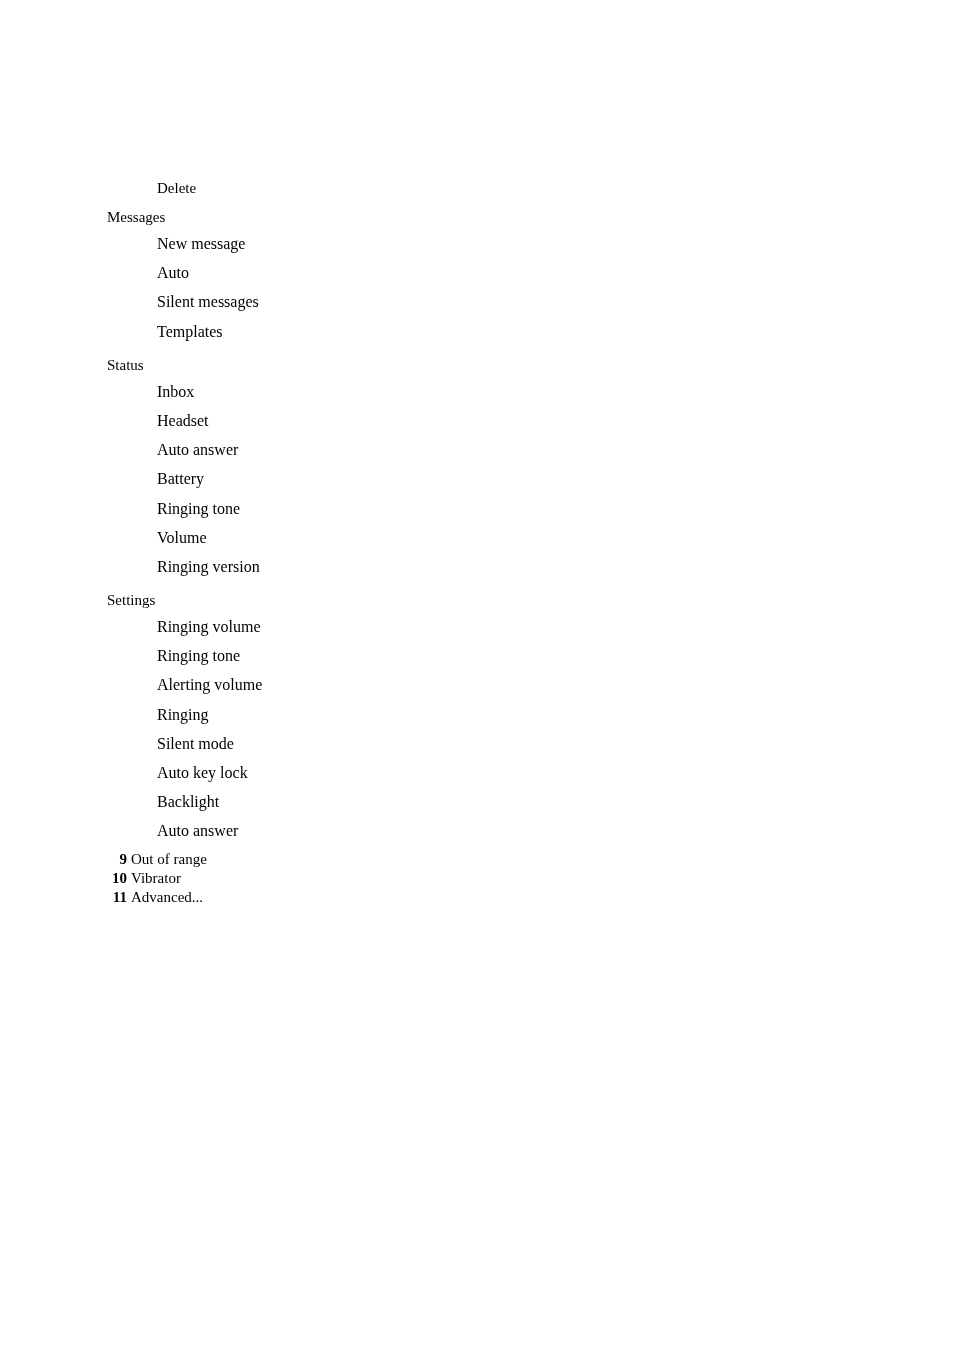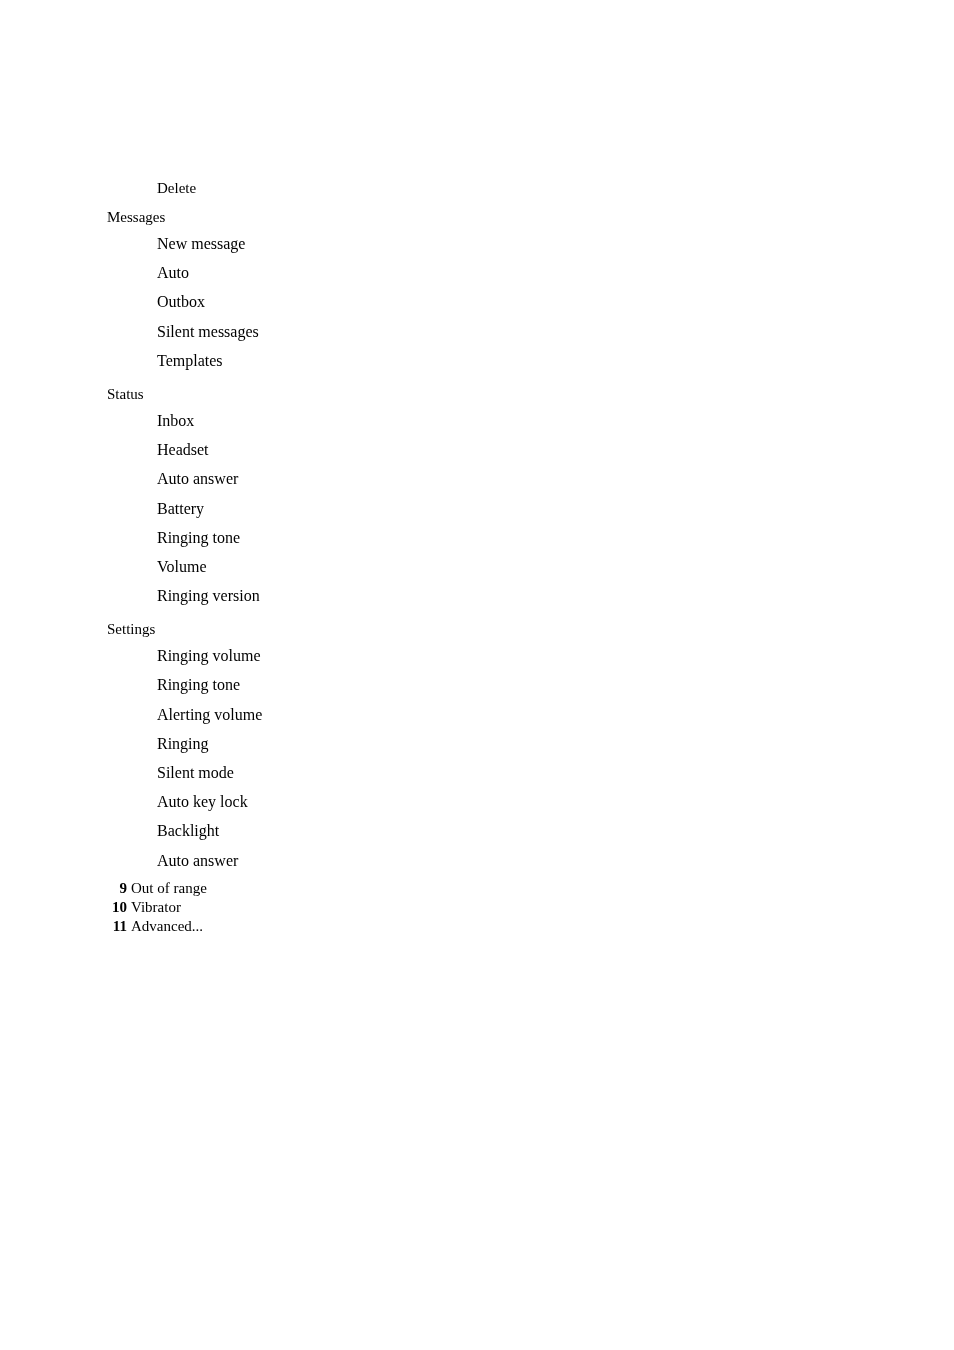--- a/index.html
+++ b/index.html
@@ -62,21 +62,20 @@
 
   <div class="delete-item section-block">
     <span>Delete</span>
   </div>
 
   <div id="sections-container">
       <div class="section-block">
         <div class="section-heading">Messages</div>
         <div class="sub-item">New message</div>
         <div class="sub-item">Auto</div>
-        <div class="sub-item">Outbox</div>
         <div class="sub-item">Silent messages</div>
         <div class="sub-item">Templates</div>
       </div>
       <div class="section-block">
         <div class="section-heading">Status</div>
         <div class="sub-item">Inbox</div>
         <div class="sub-item">Headset</div>
         <div class="sub-item">Auto answer</div>
         <div class="sub-item">Battery</div>
         <div class="sub-item">Ringing tone</div>

